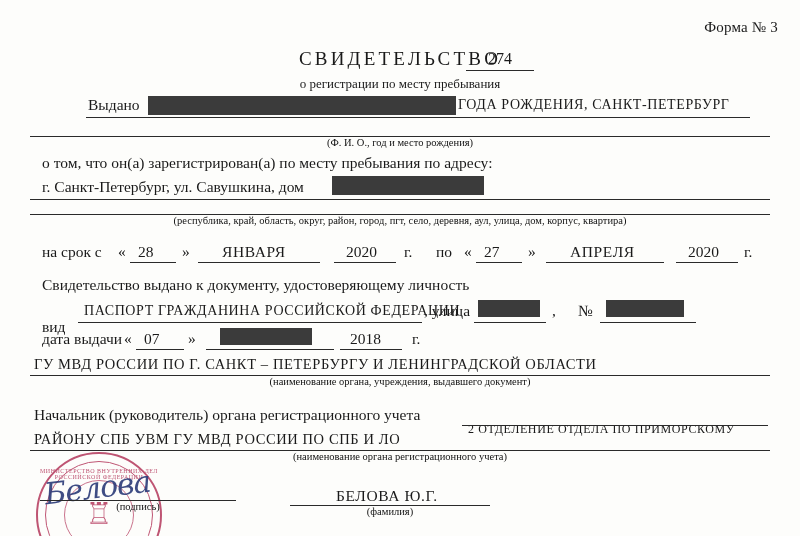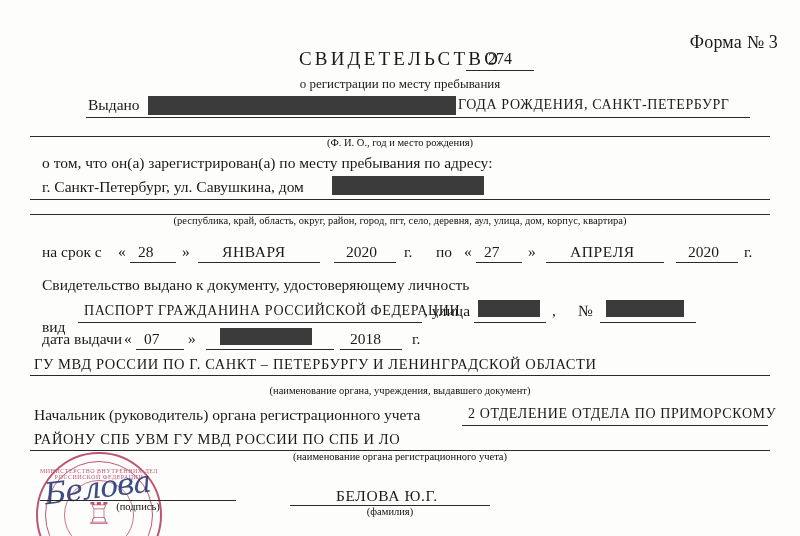--- a/index.html
+++ b/index.html
@@ -18,22 +18,22 @@
   .doc {
     position: absolute;
     left: 0; top: 0;
     width: 800px;
     height: 536px;
     background: #fdfdfb;
   }
   .abs { position: absolute; }
   .form-no {
     right: 22px;
-    top: 32px;
-    font-size: 18px;
+    top: 19px;
+    font-size: 15px;
     letter-spacing: 0.2px;
   }
   .title {
     left: 0; right: 0;
     top: 48px;
     text-align: center;
     font-size: 19px;
     letter-spacing: 3.2px;
     font-weight: 400;
   }
@@ -188,24 +188,24 @@
   <div class="abs rule" style="left:136px; top:349px; width:48px;"></div>
   <div class="abs row-label" style="left:188px; top:330px;">»</div>
   <div class="abs redact" style="left:220px; top:328px; width:92px; height:17px;"></div>
   <div class="abs rule" style="left:206px; top:349px; width:128px;"></div>
   <div class="abs row-label bold" style="left:350px; top:330px;">2018</div>
   <div class="abs rule" style="left:340px; top:349px; width:62px;"></div>
   <div class="abs row-label" style="left:412px; top:330px;">г.</div>
 
   <div class="abs row-label spaced" style="left:34px; top:356px; font-size:14.5px;">ГУ  МВД  РОССИИ  ПО  Г. САНКТ – ПЕТЕРБУРГУ  И  ЛЕНИНГРАДСКОЙ ОБЛАСТИ</div>
   <div class="abs rule" style="left:30px; top:375px; width:740px;"></div>
-  <div class="abs hint" style="left:0; right:0; top:376px;margin-top:9px;">(наименование органа, учреждения, выдавшего документ)</div>
+  <div class="abs hint" style="left:0; right:0; top:376px;">(наименование органа, учреждения, выдавшего документ)</div>
 
   <div class="abs row-label" style="left:34px; top:406px;">Начальник (руководитель) органа регистрационного учета</div>
-  <div class="abs row-label spaced" style="left:468px; top:406px; font-size:14px;text-align:right;">2 ОТДЕЛЕНИЕ ОТДЕЛА  ПО ПРИМОРСКОМУ</div>
+  <div class="abs row-label spaced" style="left:468px; top:422px; font-size:12px;text-align:right;">2 ОТДЕЛЕНИЕ ОТДЕЛА  ПО ПРИМОРСКОМУ</div>
   <div class="abs rule" style="left:462px; top:425px; width:306px;"></div>
   <div class="abs row-label spaced" style="left:34px; top:431px; font-size:14.5px;">РАЙОНУ СПБ УВМ  ГУ  МВД  РОССИИ  ПО СПБ  И  ЛО</div>
   <div class="abs rule" style="left:30px; top:450px; width:740px;"></div>
   <div class="abs hint" style="left:0; right:0; top:451px;">(наименование органа регистрационного учета)</div>
 
   <div class="stamp">
     <div class="stamp-inner-text">МИНИСТЕРСТВО ВНУТРЕННИХ ДЕЛ РОССИЙСКОЙ ФЕДЕРАЦИИ</div>
     <div class="stamp-eagle">♖</div>
 
   </div>

